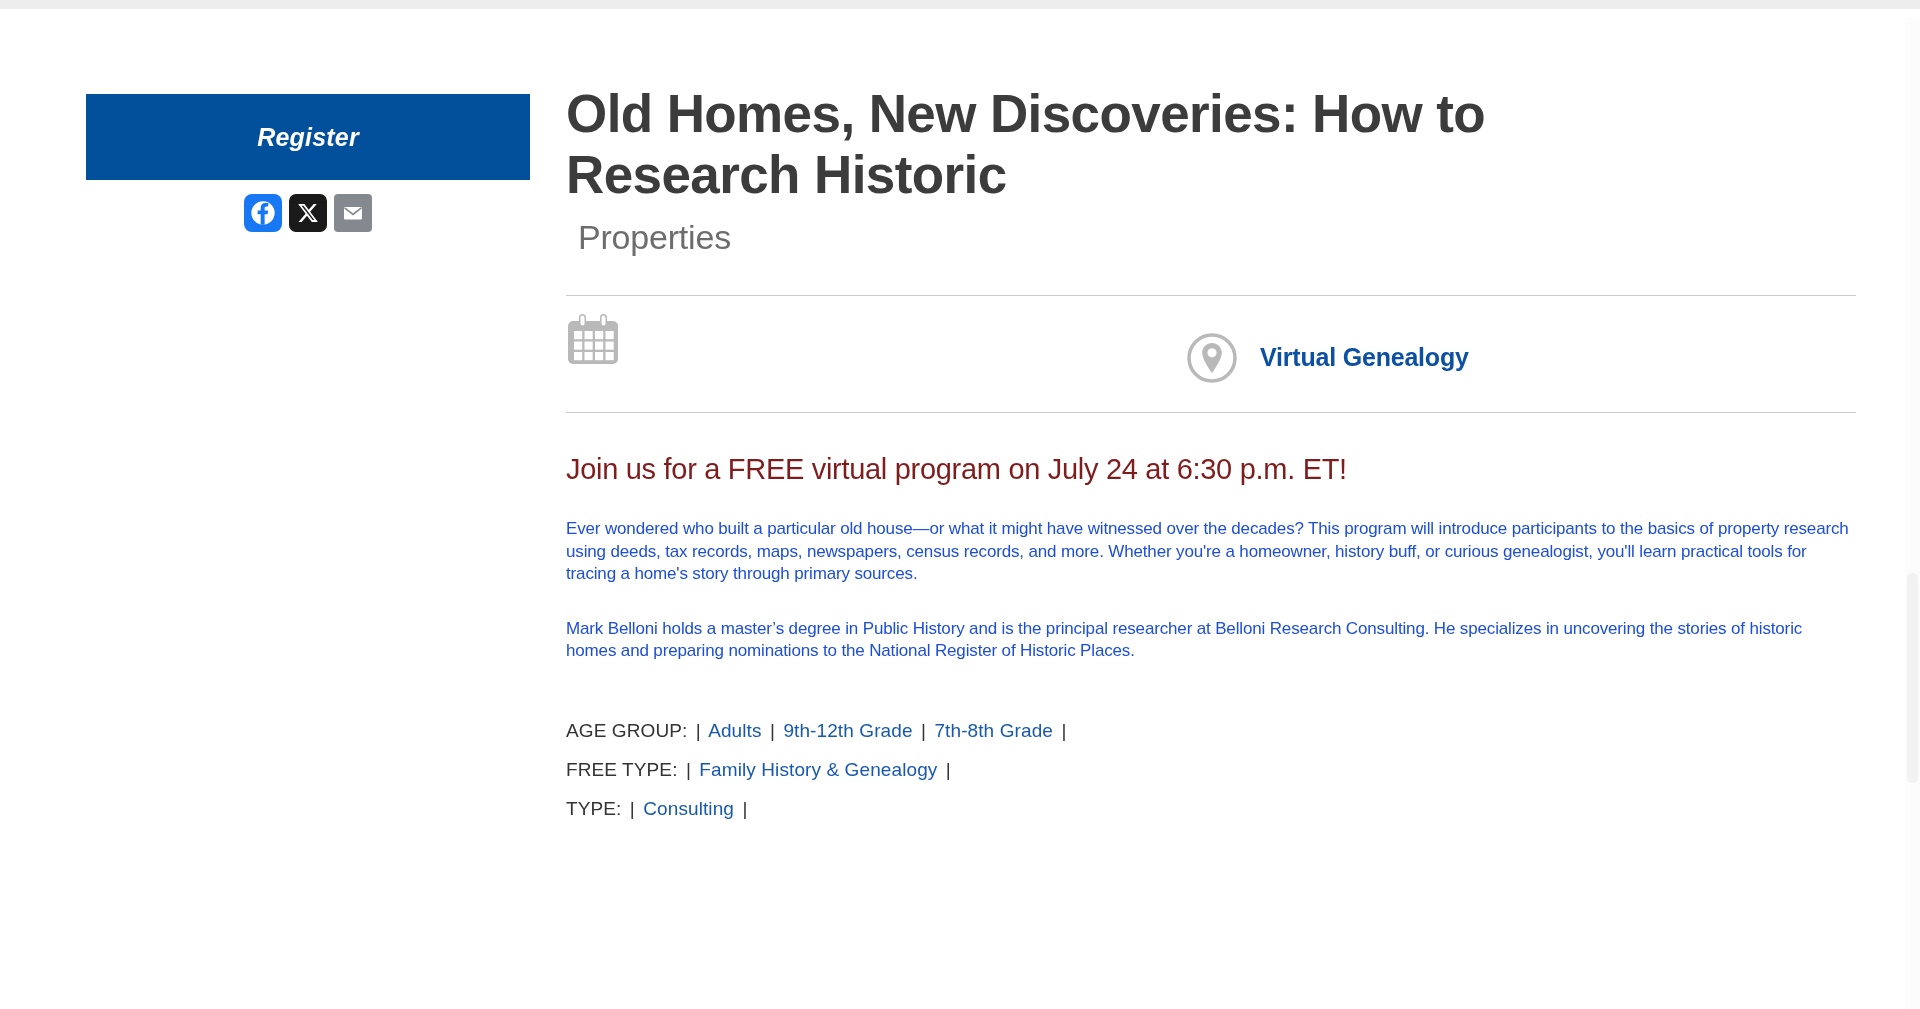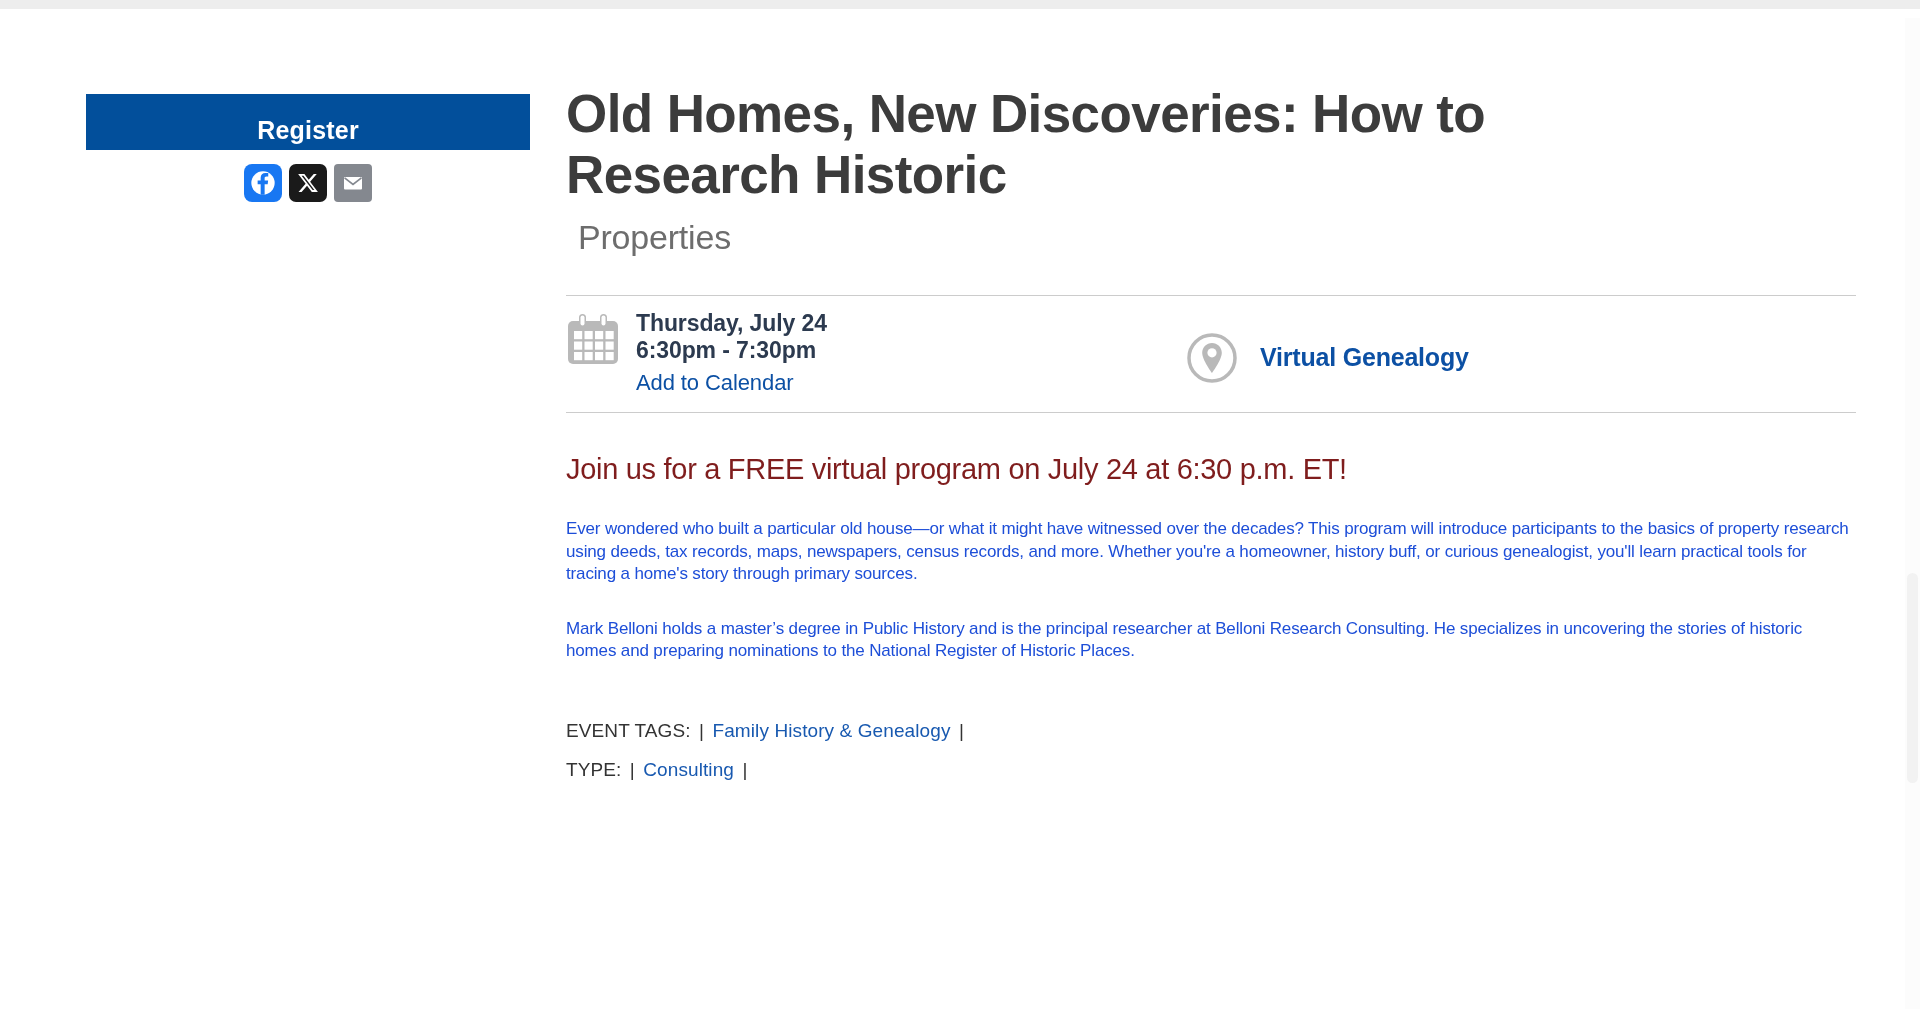--- a/index.html
+++ b/index.html
@@ -33,31 +33,32 @@
   .sidebar {
     position: absolute;
     left: 86px;
     top: 85px;
     width: 444px;
   }
 
   .register-button {
     display: block;
     width: 444px;
-    height: 56px;
+    height: 86px;
     line-height: 70px;
     background: #024f9b;
     color: #ffffff;
     text-align: center;
     font-size: 25px;
     font-weight: 700;
     letter-spacing: 0.2px;
     border: none;
     cursor: pointer;
     font-family: "Liberation Sans", sans-serif;
+    font-style: italic;
   }
 
   .share-row {
     margin-top: 14px;
     display: flex;
     justify-content: center;
     gap: 7px;
   }
   .share-icon {
     width: 38px;
@@ -268,25 +269,20 @@
               <rect x="18.5" y="27.5" width="8.2" height="8.2"></rect>
               <rect x="29" y="27.5" width="8.2" height="8.2"></rect>
               <rect x="39.5" y="27.5" width="8.2" height="8.2"></rect>
               <rect x="8" y="38" width="8.2" height="8.2"></rect>
               <rect x="18.5" y="38" width="8.2" height="8.2"></rect>
               <rect x="29" y="38" width="8.2" height="8.2"></rect>
               <rect x="39.5" y="38" width="8.2" height="8.2"></rect>
             </g>
           </svg>
         </span>
-        <span class="detail-text">
-          <div class="detail-line">Thursday, July 24</div>
-          <div class="detail-line">6:30pm - 7:30pm</div>
-          <a class="add-to-calendar">Add to Calendar</a>
-        </span>
       </div>
 
       <div class="detail-block location">
         <span class="detail-icon">
           <svg width="52" height="52" viewBox="0 0 52 52" aria-hidden="true">
             <circle cx="26" cy="26" r="23" fill="none" stroke="#b9b9b9" stroke-width="3.5"></circle>
             <path d="M26 11c-5.4 0-9.8 4.4-9.8 9.8 0 7.3 9.8 20.2 9.8 20.2s9.8-12.9 9.8-20.2c0-5.4-4.4-9.8-9.8-9.8z" fill="#b9b9b9"></path>
             <circle cx="26" cy="20.8" r="4.6" fill="#ffffff"></circle>
           </svg>
         </span>
@@ -297,23 +293,33 @@
 
     <div class="lead">Join us for a FREE virtual program on July 24 at 6:30 p.m. ET!</div>
 
     <div>
       <p class="body-para">Ever wondered who built a particular old house—or what it might have witnessed over the decades? This program will introduce participants to the basics of property research using deeds, tax records, maps, newspapers, census records, and more. Whether you're a homeowner, history buff, or curious genealogist, you'll learn practical tools for tracing a home's story through primary sources.</p>
       <p class="body-para">Mark Belloni holds a master’s degree in Public History and is the principal researcher at Belloni Research Consulting. He specializes in uncovering the stories of historic homes and preparing nominations to the National Register of Historic Places.</p>
     </div>
 
     <div class="meta">
 
-
       <div class="meta-row">
-        <span class="meta-label">EVENT TAGS:</span>
+        <span class="meta-label">AGE GROUP:</span>
+        <span class="meta-sep">|</span>
+        <a class="meta-link">Adults</a>
+        <span class="meta-sep">|</span>
+        <a class="meta-link">9th-12th Grade</a>
+        <span class="meta-sep">|</span>
+        <a class="meta-link">7th-8th Grade</a>
+        <span class="meta-sep">|</span>
+      </div>
+
+      <div class="meta-row">
+        <span class="meta-label">FREE TYPE:</span>
         <span class="meta-sep">|</span>
         <a class="meta-link">Family History &amp; Genealogy</a>
         <span class="meta-sep">|</span>
       </div>
 
       <div class="meta-row">
         <span class="meta-label">TYPE:</span>
         <span class="meta-sep">|</span>
         <a class="meta-link">Consulting</a>
         <span class="meta-sep">|</span>

